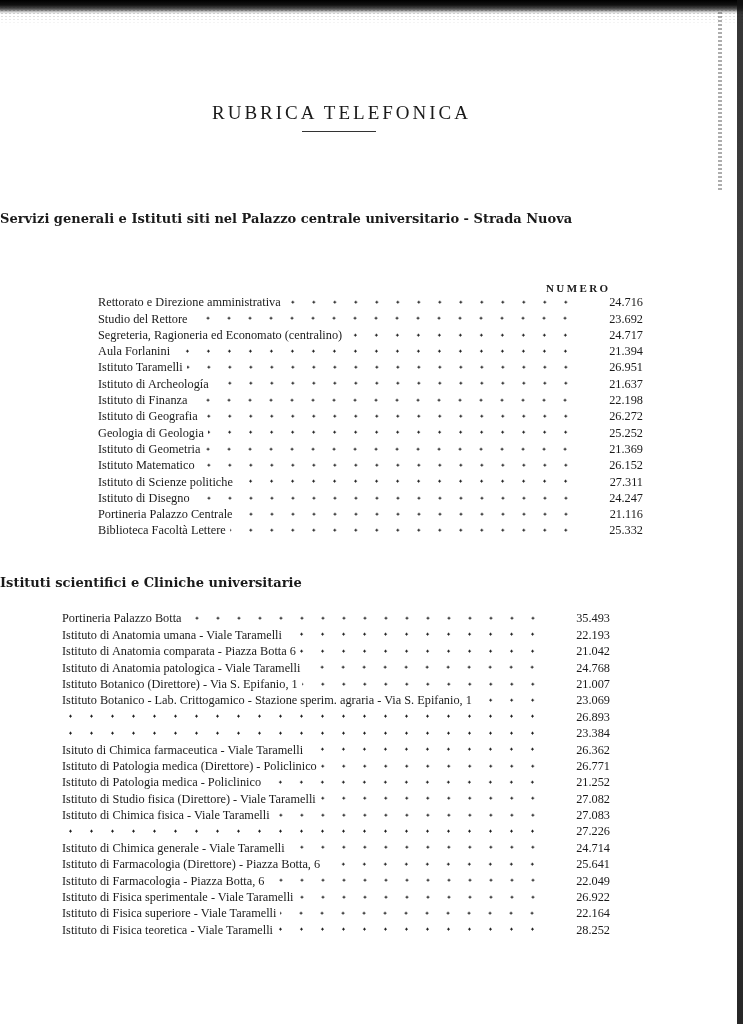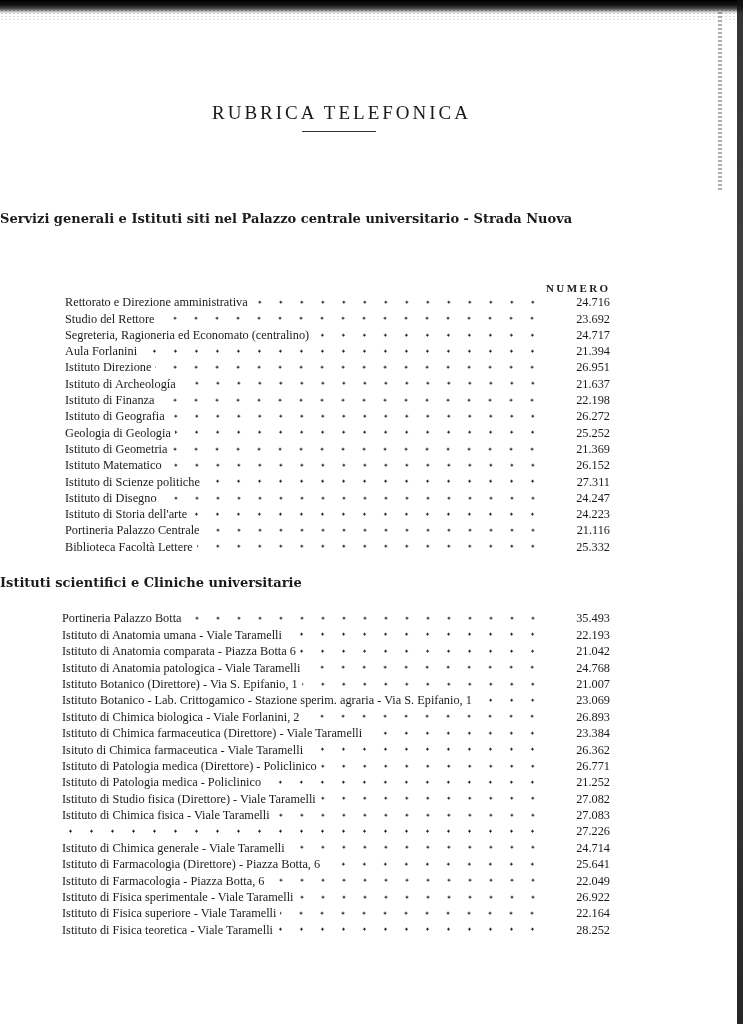--- a/index.html
+++ b/index.html
@@ -43,21 +43,21 @@
       font-family: "DejaVu Serif", serif; font-weight: bold; font-size: 13px;
     }
     .sh1 { top: 211px; left: 0; width: 680px; }
     .sh2 { top: 575px; left: 0; width: 683px; }
     .col-header {
       position: absolute; left: 546px; top: 282px; font-size: 11px; letter-spacing: 2.4px; font-weight: bold;
     }
     .list {
       position: absolute; left: 65px; width: 545px;
     }
-    .list1 { top: 290px; }
+    .list1 { top: 290px; margin-left: 33px; }
     .list2 { top: 606px; left: 62px; width: 548px; }
     .row {
       display: flex; align-items: baseline; height: 16.3px; font-size: 12.3px; line-height: 16.3px;
       white-space: nowrap;
     }
     .list2 .row { height: 16.4px; line-height: 16.4px; }
     .row .name { flex: 0 0 auto; padding-right: 4px; }
     .row .leader {
       flex: 1 1 auto; overflow: hidden; height: 100%;
       background-image: radial-gradient(circle, #222 1px, transparent 1.3px);
@@ -97,21 +97,21 @@
       <span class="name">Segreteria, Ragioneria ed Economato (centralino)</span>
       <span class="leader"></span>
       <span class="num">24.717</span>
     </div>
     <div class="row">
       <span class="name">Aula Forlanini</span>
       <span class="leader"></span>
       <span class="num">21.394</span>
     </div>
     <div class="row">
-      <span class="name">Istituto Direzione</span>
+      <span class="name">Istituto Taramelli</span>
       <span class="leader"></span>
       <span class="num">26.951</span>
     </div>
     <div class="row">
       <span class="name">Istituto di Archeología</span>
       <span class="leader"></span>
       <span class="num">21.637</span>
     </div>
     <div class="row">
       <span class="name">Istituto di Finanza</span>
@@ -142,25 +142,20 @@
       <span class="name">Istituto di Scienze politiche</span>
       <span class="leader"></span>
       <span class="num">27.311</span>
     </div>
     <div class="row">
       <span class="name">Istituto di Disegno</span>
       <span class="leader"></span>
       <span class="num">24.247</span>
     </div>
     <div class="row">
-      <span class="name">Istituto di Storia dell'arte</span>
-      <span class="leader"></span>
-      <span class="num">24.223</span>
-    </div>
-    <div class="row">
       <span class="name">Portineria Palazzo Centrale</span>
       <span class="leader"></span>
       <span class="num">21.116</span>
     </div>
     <div class="row">
       <span class="name">Biblioteca Facoltà Lettere</span>
       <span class="leader"></span>
       <span class="num">25.332</span>
     </div>
   </div>
@@ -192,26 +187,24 @@
       <span class="name">Istituto Botanico (Direttore) - Via S. Epifanio, 1</span>
       <span class="leader"></span>
       <span class="num">21.007</span>
     </div>
     <div class="row">
       <span class="name">Istituto Botanico - Lab. Crittogamico - Stazione sperim. agraria - Via S. Epifanio, 1</span>
       <span class="leader"></span>
       <span class="num">23.069</span>
     </div>
     <div class="row">
-      <span class="name">Istituto di Chimica biologica - Viale Forlanini, 2</span>
       <span class="leader"></span>
       <span class="num">26.893</span>
     </div>
     <div class="row">
-      <span class="name">Istituto di Chimica farmaceutica (Direttore) - Viale Taramelli</span>
       <span class="leader"></span>
       <span class="num">23.384</span>
     </div>
     <div class="row">
       <span class="name">Isituto di Chimica farmaceutica - Viale Taramelli</span>
       <span class="leader"></span>
       <span class="num">26.362</span>
     </div>
     <div class="row">
       <span class="name">Istituto di Patologia medica (Direttore) - Policlinico</span>

